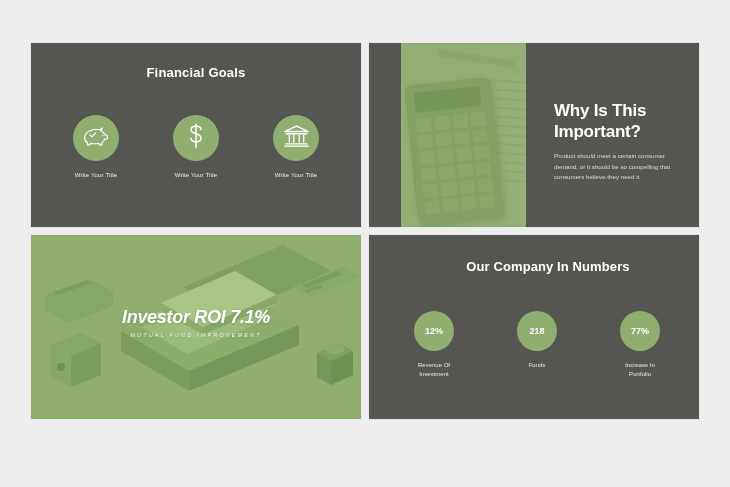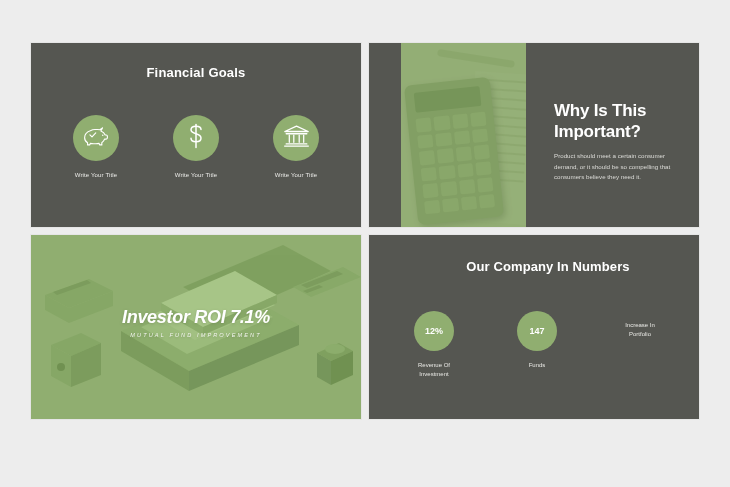--- a/index.html
+++ b/index.html
@@ -277,24 +277,25 @@
   <div class="slide s4">
     <h2>Our Company In Numbers</h2>
     <div class="row">
 
       <div class="stat">
         <div class="circ">12%</div>
         <div class="lbl"><span>Revenue Of</span><br><span>Investment</span></div>
       </div>
 
       <div class="stat">
-        <div class="circ">147</div>
+        <div class="circ">218</div>
         <div class="lbl"><span>Funds</span></div>
       </div>
 
       <div class="stat">
+        <div class="circ">77%</div>
         <div class="lbl"><span>Increase In</span><br><span>Portfolio</span></div>
       </div>
 
     </div>
   </div>
 
 </div>
 
 </body></html>

